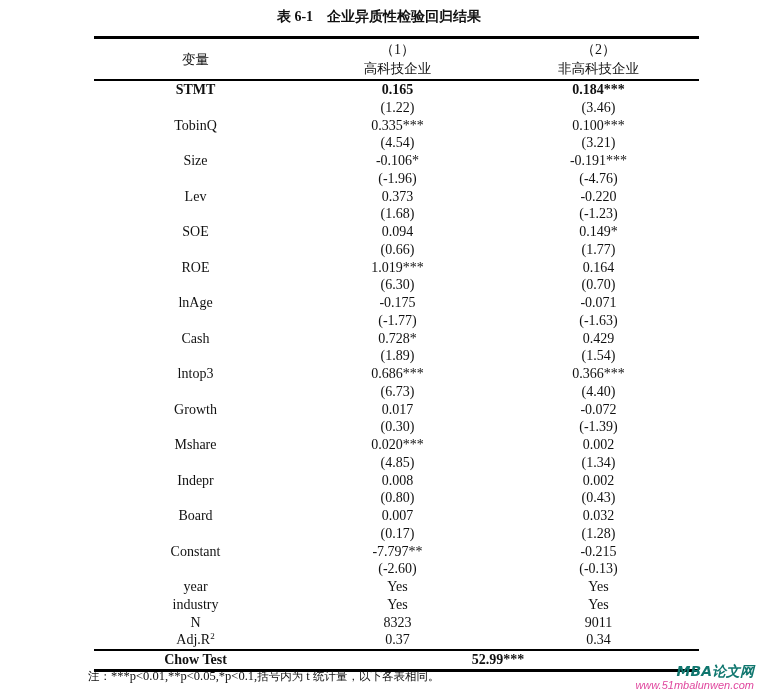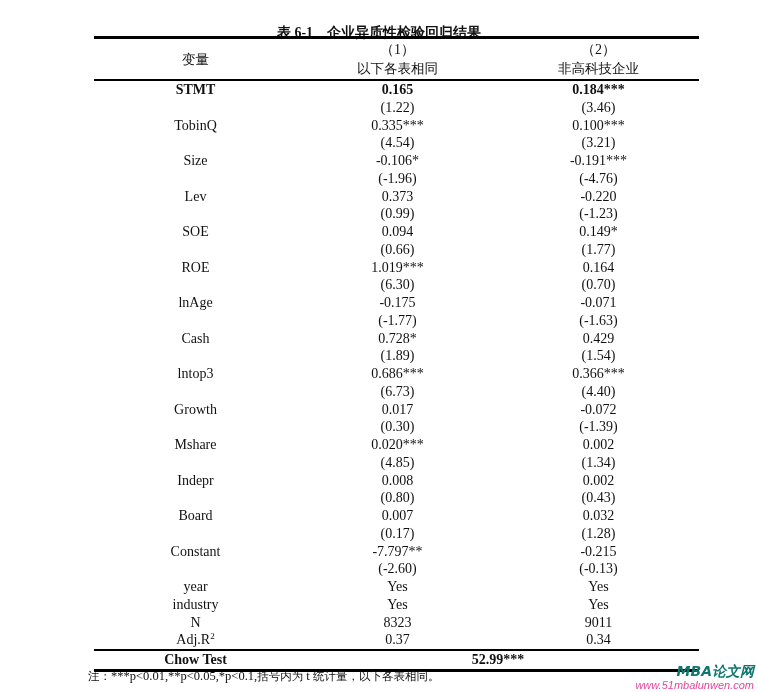--- a/index.html
+++ b/index.html
@@ -1,18 +1,18 @@
 <!DOCTYPE html>
 <html><head>
 <meta charset="utf-8">
 <style>
   html, body { margin: 0; padding: 0; background: #ffffff; }
   body { width: 758px; height: 692px; position: relative; overflow: hidden;
          font-family: "Liberation Serif", "DejaVu Serif", serif; color: #111; }
-  .title { position: absolute; top: 24px; left: 0; width: 758px; text-align: center;
+  .title { position: absolute; top: 8px; left: 0; width: 758px; text-align: center;
            font-family: "DejaVu Sans", sans-serif; font-size: 14px; font-weight: bold; }
   .title .num { font-family: "Liberation Serif", serif; font-weight: bold; margin-right: 14px; }
   table { position: absolute; left: 94px; top: 36px; width: 605px; border-collapse: collapse;
           font-size: 14px; }
   table td { text-align: center; padding: 0; height: 17.75px; line-height: 17.75px; }
   .col0 { width: 203px; }
   .col1 { width: 201px; }
   .col2 { width: 201px; }
   tr.head td { height: 40px; line-height: 18px; vertical-align: middle; }
   tr.head td .zh { font-family: "DejaVu Sans", sans-serif; font-size: 13.5px; }
@@ -38,21 +38,21 @@
 </div>
 
 <table>
   <tbody id="tbody">
     <tr class="head">
       <td class="col0 top-rule mid-bottom">
         <span class="zh">变量</span>
       </td>
       <td class="col1 top-rule">
         <div>（1）</div>
-        <div class="zh">以下各表相同</div>
+        <div class="zh">高科技企业</div>
       </td>
       <td class="col2 top-rule">
         <div>（2）</div>
         <div class="zh">非高科技企业</div>
       </td>
     </tr>
   <tr>
         <td class="col0 mid-rule">STMT</td>
         <td class="col1 mid-rule">0.165</td>
         <td class="col2 mid-rule">0.184***</td>
@@ -82,21 +82,21 @@
         <td class="col1">(-1.96)</td>
         <td class="col2">(-4.76)</td>
       </tr>
       <tr>
         <td class="col0">Lev</td>
         <td class="col1">0.373</td>
         <td class="col2">-0.220</td>
       </tr>
       <tr>
         <td class="col0"></td>
-        <td class="col1">(0.99)</td>
+        <td class="col1">(1.68)</td>
         <td class="col2">(-1.23)</td>
       </tr>
       <tr>
         <td class="col0">SOE</td>
         <td class="col1">0.094</td>
         <td class="col2">0.149*</td>
       </tr>
       <tr>
         <td class="col0"></td>
         <td class="col1">(0.66)</td>

